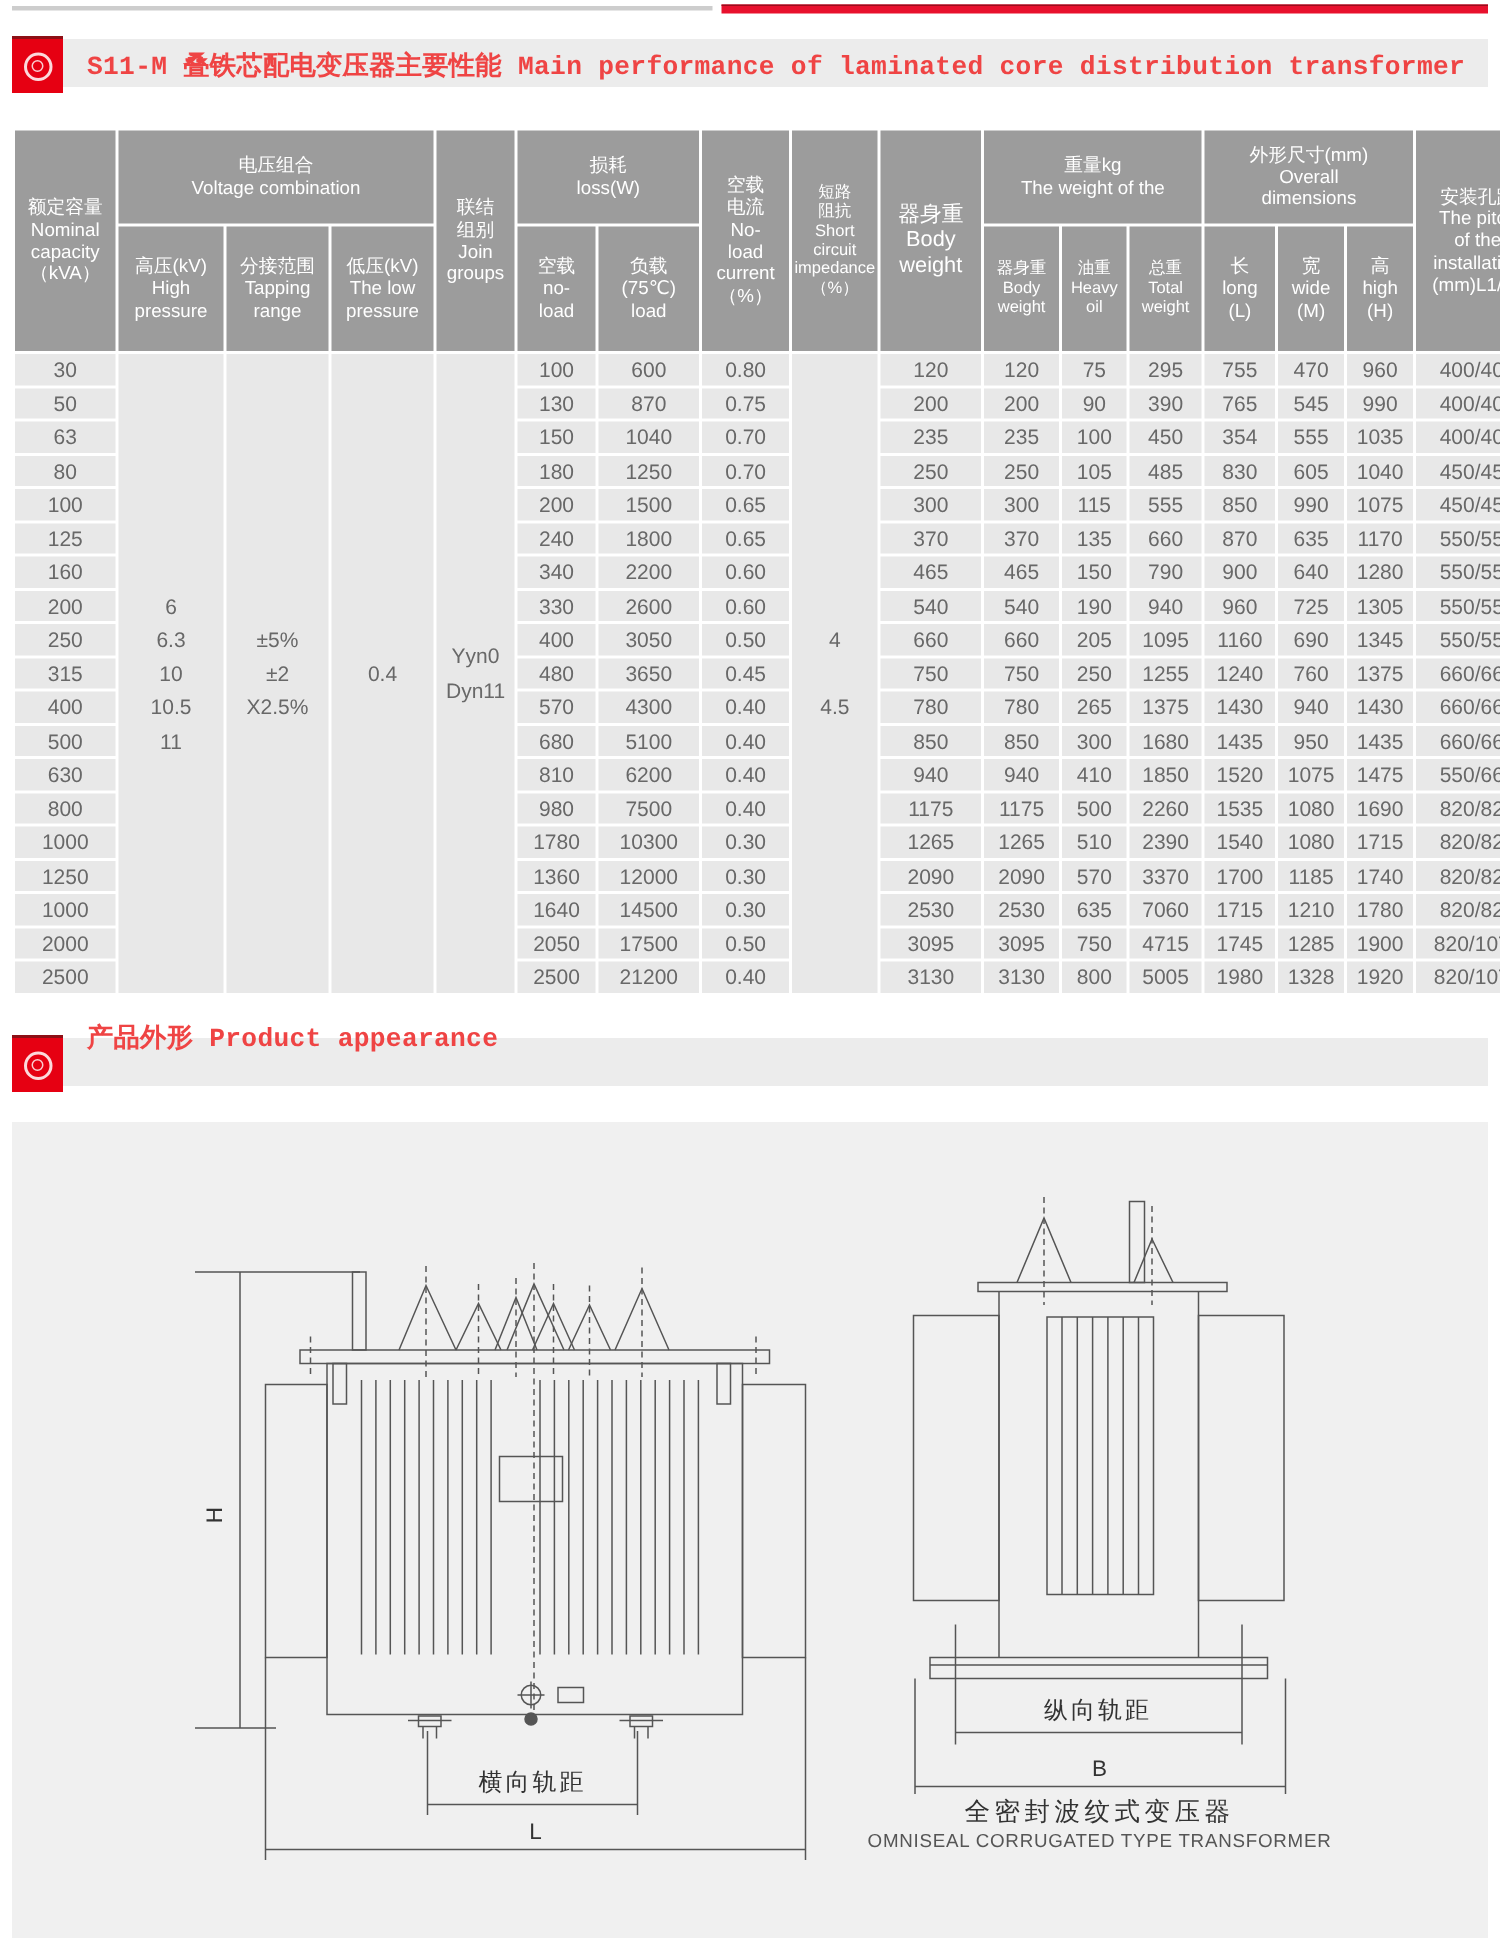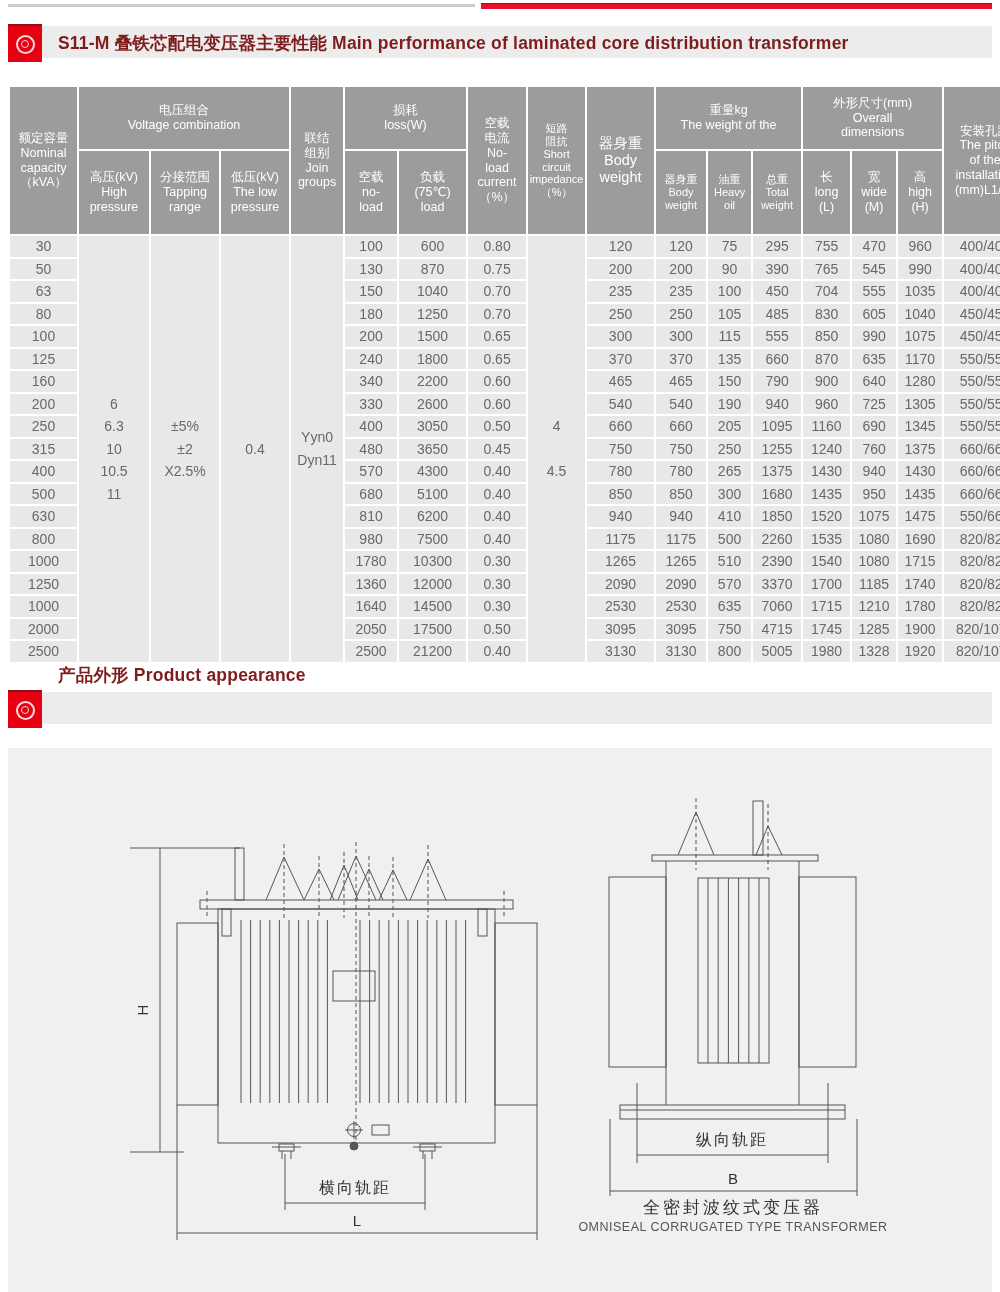--- a/index.html
+++ b/index.html
@@ -15,23 +15,23 @@
   .section-bar{position:absolute;left:8px;width:984px;height:32px;background:#ececec;}
   .bar1{top:26px;}
   .bar2{top:692px;}
   .sec-icon{position:absolute;width:34px;height:36px;background:#e60012;border-top:2px solid #8d1016;
     display:flex;align-items:center;justify-content:center;z-index:2;}
   .icon1{left:8px;top:24px;}
   .icon2{left:8px;top:690px;}
   .ring{width:15px;height:15px;border:2px solid rgba(255,255,255,.85);border-radius:50%;
     display:flex;align-items:center;justify-content:center;}
   .ring-inner{width:6px;height:6px;border:1.5px solid rgba(255,255,255,.8);border-radius:50%;}
-  .sec-title{position:absolute;left:58px;font-size:17.5px;font-weight:700;color:#7f1d1d;letter-spacing:.2px;white-space:nowrap;}
+  .sec-title{position:absolute;left:58px;font-size:17.5px;font-weight:700;color:#ef4444;letter-spacing:.2px;white-space:nowrap;font-family:Liberation Mono, monospace;}
   .t1{top:31px;}
-  .t2{top:663px;}
+  .t2{top:679px;}
   
   .tbl-wrap{position:absolute;left:8px;top:85px;width:984px;}
   table.spec{border-collapse:separate;border-spacing:2px;width:984px;table-layout:fixed;background:#ffffff;}
   table.spec th{
     background:#9c9c9c;color:#ffffff;font-weight:400;font-size:12.5px;line-height:1.18;
     white-space:pre-line;text-align:center;vertical-align:middle;padding:0;
   }
   table.spec th.small{font-size:11px;}
   table.spec th.big{font-size:14.5px;}
   table.spec tr.h1 th{height:62px;}
@@ -227,21 +227,21 @@
         </tr>
         <tr>
           <td>63</td>
           <td>150</td>
           <td>1040</td>
           <td>0.70</td>
           <td>235</td>
           <td>235</td>
           <td>100</td>
           <td>450</td>
-          <td>704</td>
+          <td>354</td>
           <td>555</td>
           <td>1035</td>
           <td>400/400</td>
         </tr>
         <tr>
           <td>80</td>
           <td>180</td>
           <td>1250</td>
           <td>0.70</td>
           <td>250</td>

